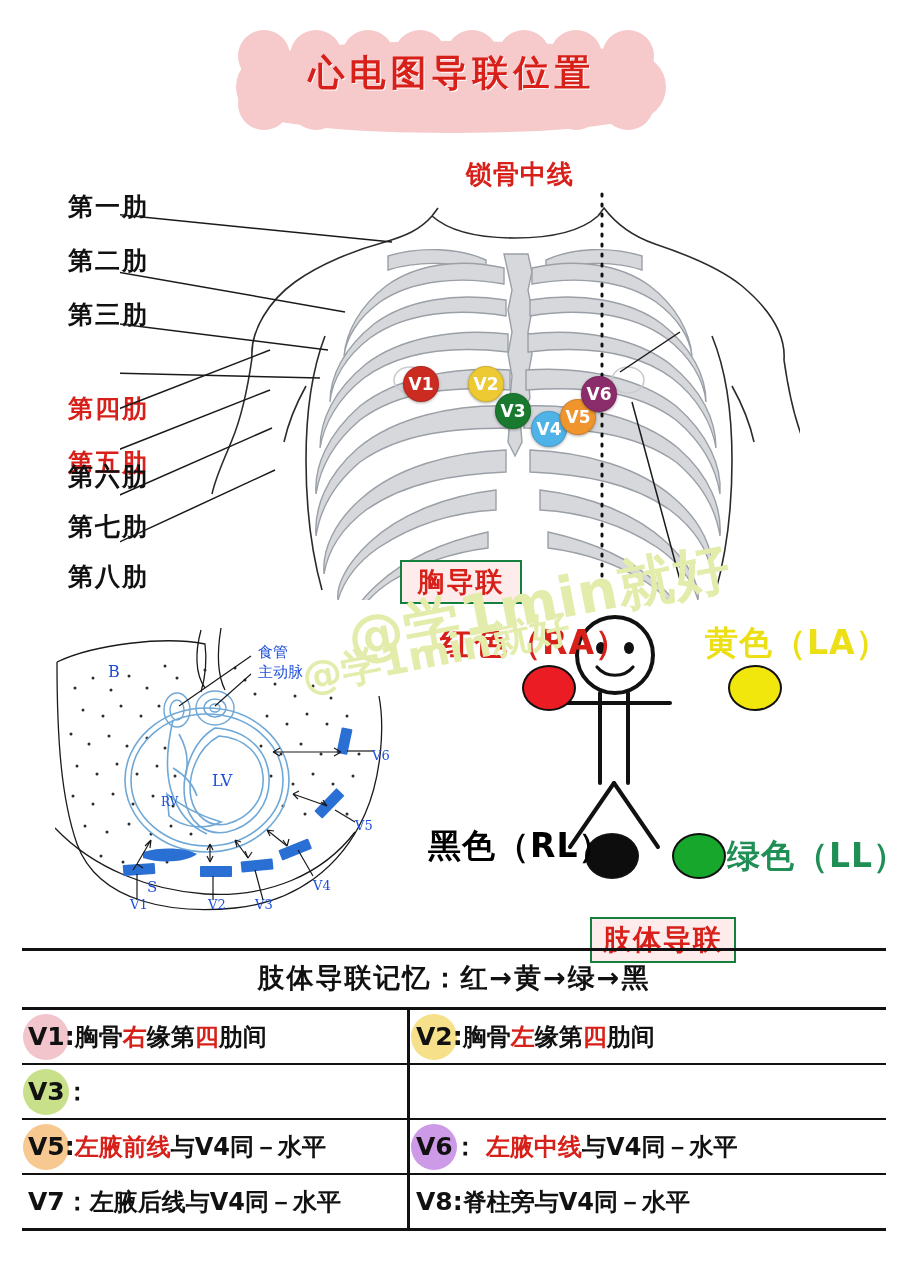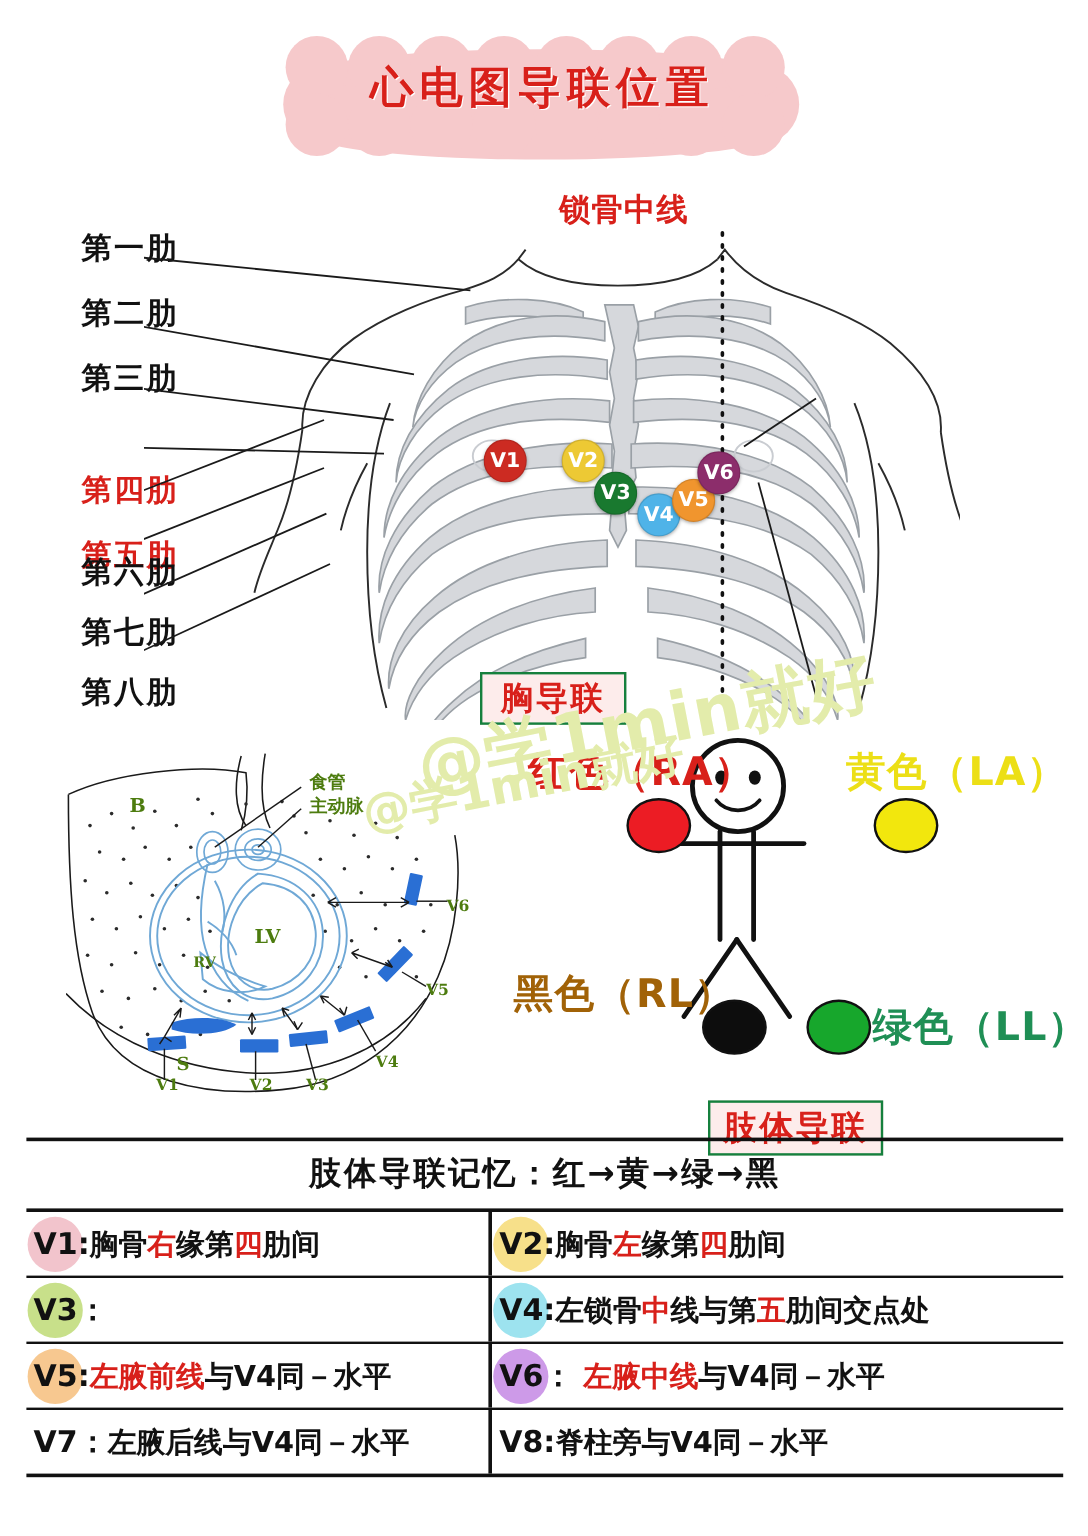--- a/index.html
+++ b/index.html
@@ -77,21 +77,21 @@
   }
   #watermark2{
     left:300px;top:625px;font-size:40px;font-weight:bold;
     color:#e3ecab;font-family:"DejaVu Sans",sans-serif;
     transform:rotate(-11deg);white-space:nowrap;z-index:1;
   }
 
   
   #xsec{left:55px;top:618px;}
   .xs-label{
-    font-family:"DejaVu Serif",serif;font-weight:bold;color:#4d7c0f;
+    font-family:"DejaVu Serif",serif;font-weight:normal;color:#1d4ed8;
     font-size:13px;white-space:nowrap;
   }
   .xs-label.cn{font-family:"DejaVu Sans",sans-serif;font-size:15px;}
 
   
   .limb-label{
     font-size:33px;font-weight:bold;font-family:"DejaVu Sans",sans-serif;
     white-space:nowrap;letter-spacing:1px;
   }
 
@@ -450,21 +450,21 @@
     <path d="M97 52 C106 63 124 63 133 52" fill="none" stroke="#111" stroke-width="3.2" stroke-linecap="round"></path>
   </svg>
 
   <div class="abs" style="left:522px;top:665px;width:50px;height:42px;border-radius:50%;background:#ec1c24;border:2px solid #111;"></div>
   <div class="abs" style="left:728px;top:665px;width:50px;height:42px;border-radius:50%;background:#f2e70d;border:2px solid #111;"></div>
   <div class="abs" style="left:585px;top:833px;width:50px;height:42px;border-radius:50%;background:#0d0d0d;border:2px solid #111;"></div>
   <div class="abs" style="left:672px;top:833px;width:50px;height:42px;border-radius:50%;background:#17a72c;border:2px solid #111;"></div>
 
   <div class="abs limb-label" style="left:440px;top:621px;color:#d8201a;">红色（RA）</div>
   <div class="abs limb-label" style="left:705px;top:621px;color:#ecdf16;">黄色（LA）</div>
-  <div class="abs limb-label" style="left:428px;top:806px;color:#a16207;">黑色（RL）</div>
+  <div class="abs limb-label" style="left:428px;top:824px;color:#000000;">黑色（RL）</div>
   <div class="abs redbox" style="left:590px;top:881px;width:142px;height:42px;font-size:28px;">肢体导联</div>
 
   <div class="abs limb-label" style="left:727px;top:834px;color:#1f8f55;">绿色（LL）</div>
 
   <div class="abs" id="table">
     <div class="tbl-rule"></div>
     <div id="mnemonic">肢体导联记忆：红→黄→绿→黑</div>
     <div class="tbl-rule"></div>
 
     <div class="trow">
@@ -485,27 +485,20 @@
     </div>
     <div class="tbl-rule thin"></div>
 
     <div class="trow">
       <div class="tcell left">
         <span class="tag">
           <span class="blob" style="background:#c8e08a;"></span>
           <span>V3：</span>
         </span>
       </div>
-      <div class="tcell right">
-        <span class="tag">
-          <span class="blob" style="background:#9de3ef;"></span>
-          <span>V4:</span>
-        </span>
-        <span class="tdesc">左锁骨<span class="r">中</span>线与第<span class="r">五</span>肋间交点处</span>
-      </div>
     </div>
     <div class="tbl-rule thin"></div>
 
     <div class="trow">
       <div class="tcell left">
         <span class="tag">
           <span class="blob" style="background:#f7c890;"></span>
           <span>V5:</span>
         </span>
         <span class="tdesc"><span class="r">左腋前线</span>与V4同－水平</span>

